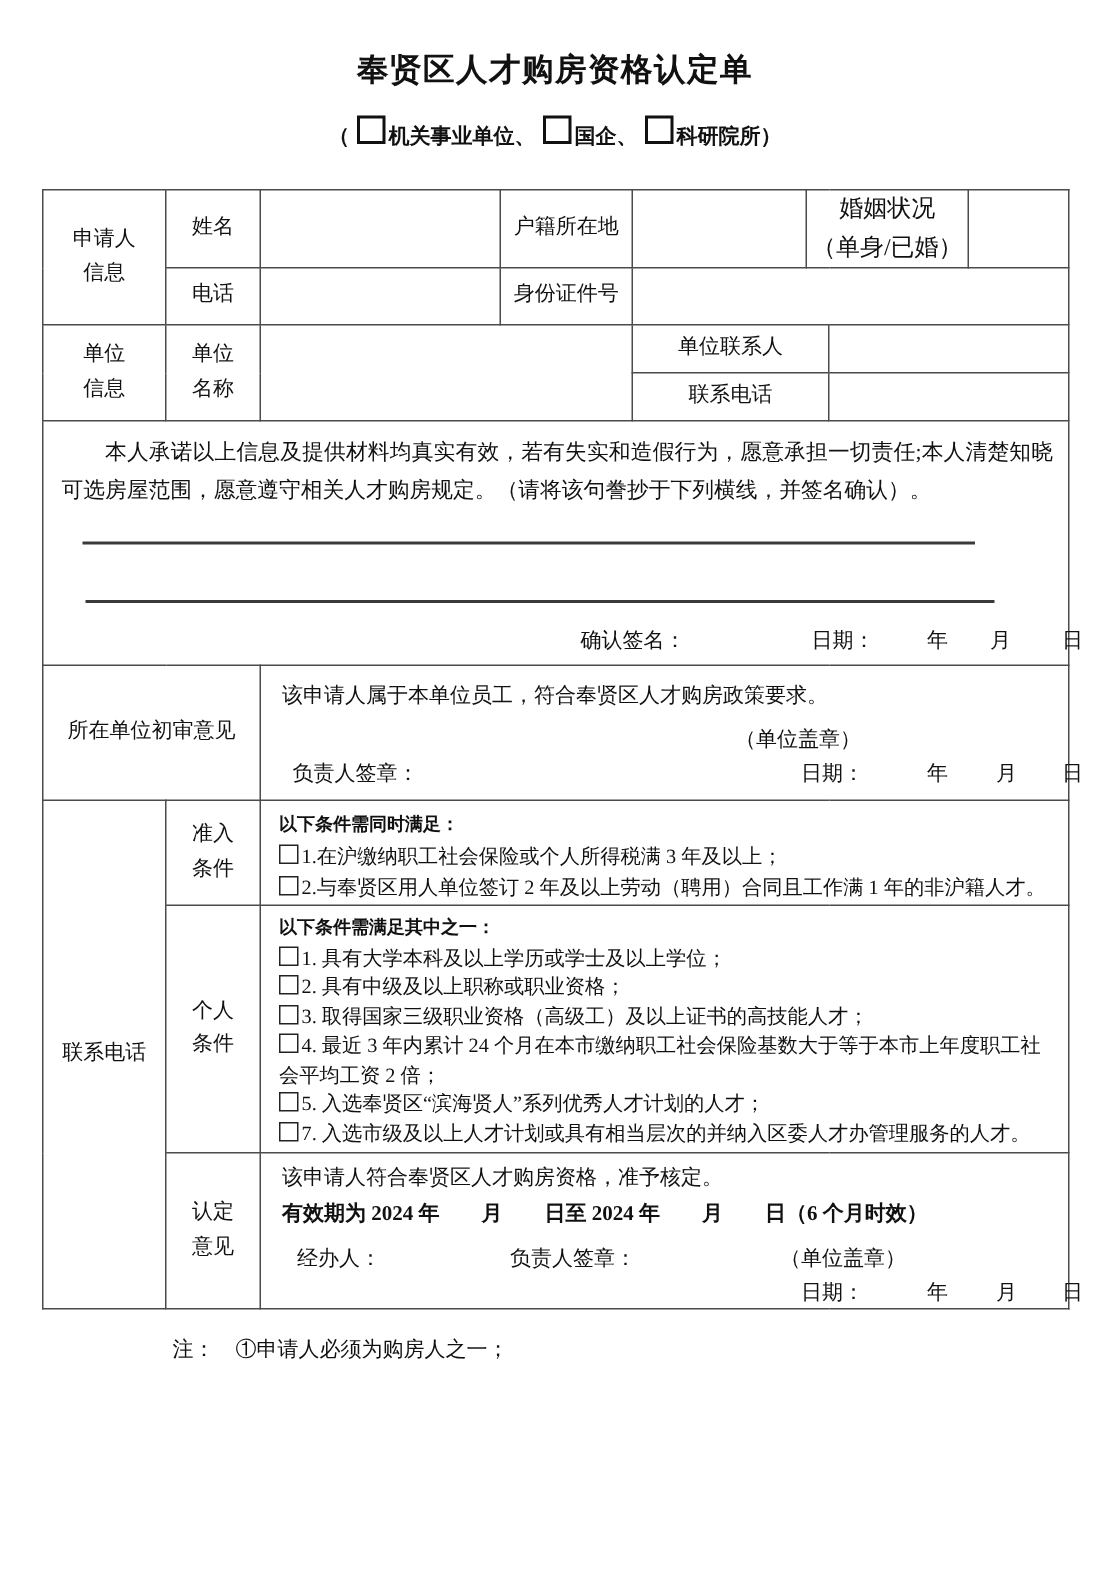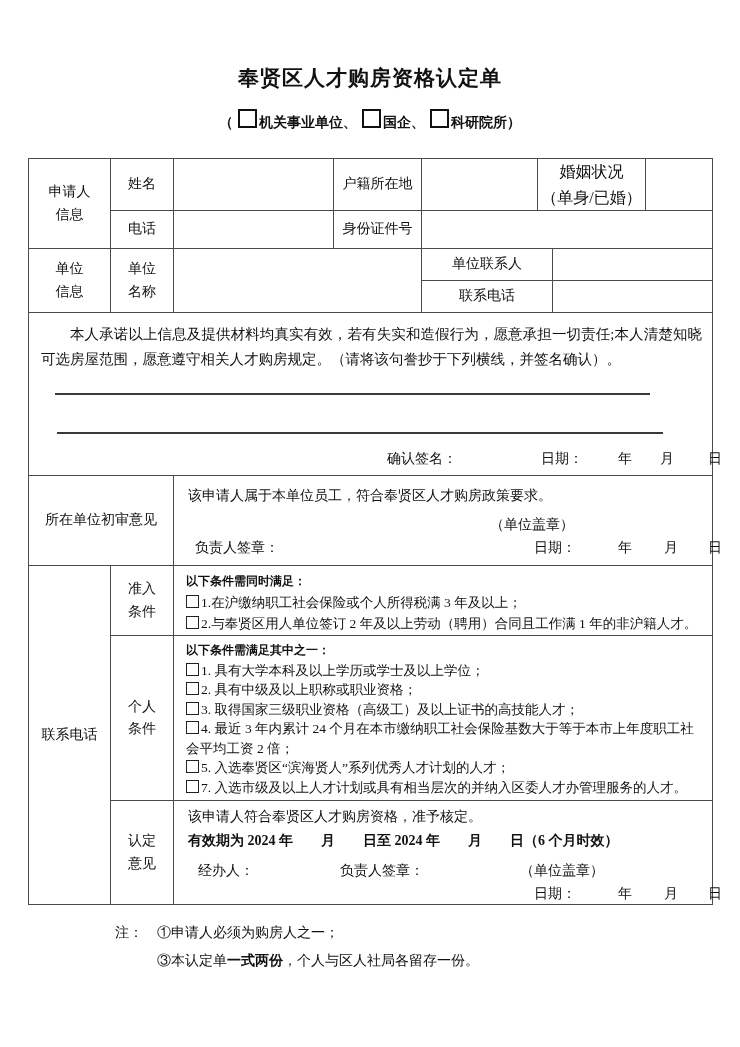--- a/index.html
+++ b/index.html
@@ -2,21 +2,21 @@
 <html><head>
 <meta charset="utf-8">
 <style>
   html, body { margin:0; padding:0; }
   body {
     width:740px; height:1047px;
     background:#ffffff; color:#111111;
     font-family:"Liberation Serif","DejaVu Serif",serif;
     position:relative; overflow:hidden;
   }
-  .title    { text-align:center; padding-top:64px; font-size:21px; font-weight:bold; letter-spacing:1px; }
+  .title    { text-align:center; padding-top:32px; font-size:21px; font-weight:bold; letter-spacing:1px; }
   .subtitle { text-align:center; margin-top:17px;  font-size:14px; font-weight:bold; }
 
   table.form { border-collapse:collapse; table-layout:fixed; margin:26px 0 0 28px; }
   td { border:1px solid #4b4b4b; font-size:14px; padding:0; vertical-align:middle; }
   td.lbl { text-align:center; line-height:1.6; }
   td.top { vertical-align:top; }
   .small { font-size:16px;font-family:Liberation Serif, serif; }
 
   .rel { position:relative; width:100%; }
   .abs { position:absolute; white-space:nowrap; font-size:14px; }
@@ -181,14 +181,13 @@
       </div>
     </td>
   </tr>
 </tbody>
   </table>
 
 <div class="notes">
   <div class="nl">
     <span class="np">注：</span><span>①申请人必须为购房人之一；</span>
   </div>
-  <div class="nl"><span>③本认定单</span><b class="seg">一式两份</b><span>，个人与区人社局各留存一份。</span></div>
 </div>
 
 </body></html>

